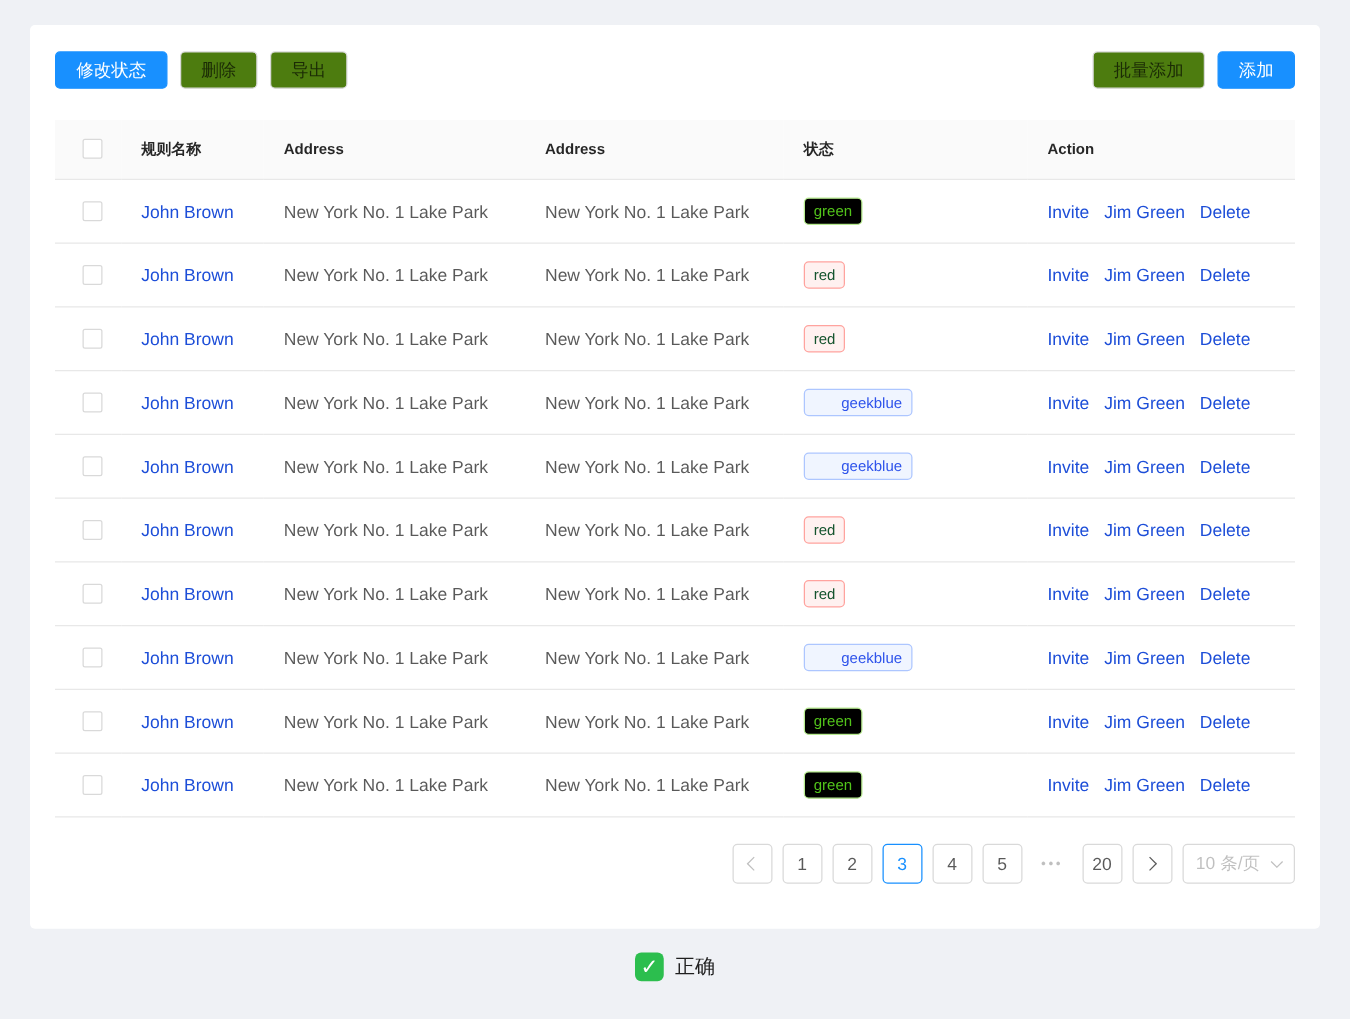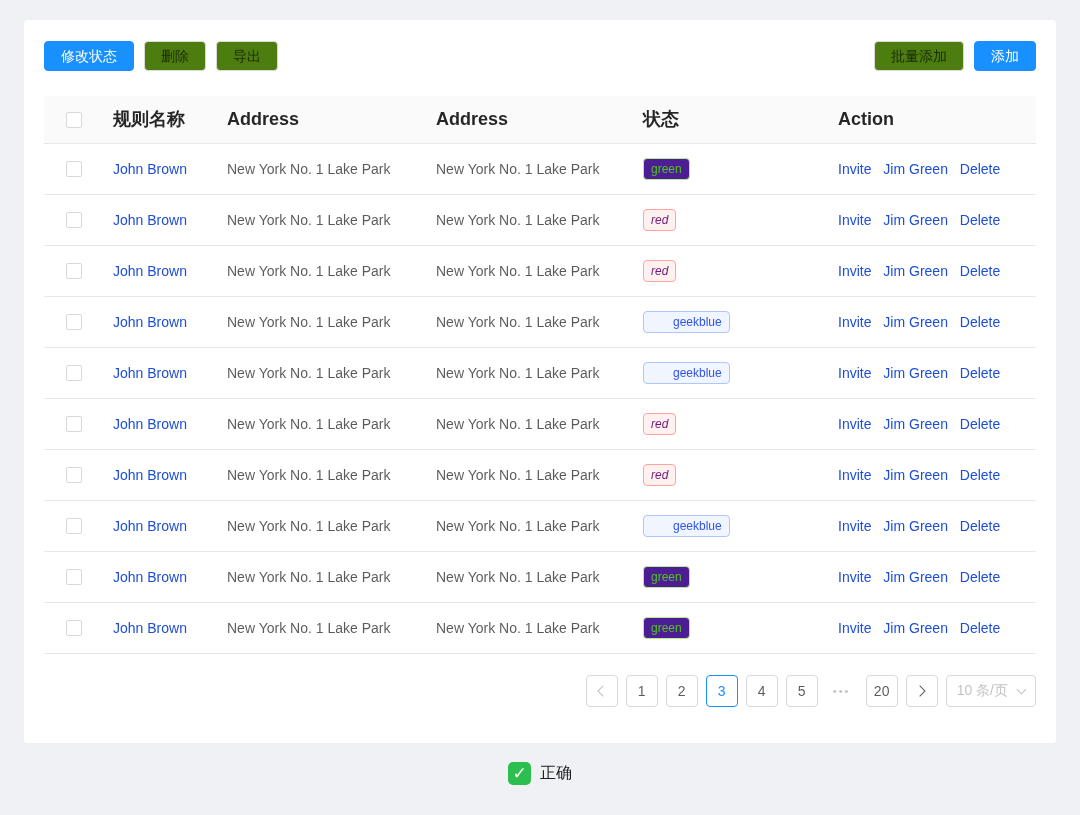--- a/index.html
+++ b/index.html
@@ -52,21 +52,21 @@
     table-layout: fixed;
   }
   thead th {
     background: #fafafa;
     color: rgba(0,0,0,0.85);
     font-weight: 600;
     text-align: left;
     height: 47px;
     padding: 0 16px;
     border-bottom: 1px solid #e8e8e8;
-    font-size: 18px;
+    font-size: 12px;
   }
   tbody td {
     height: 51px;
     padding: 0 16px;
     border-bottom: 1px solid #e8e8e8;
     font-size: 14px;
     white-space: nowrap;
     overflow: hidden;
   }
   .cell-check { text-align: left; padding-left: 22px !important; }
@@ -87,22 +87,22 @@
   .actions a.link { margin-right: 8px; }
   .actions a.link:last-child { margin-right: 0; }
   .tag {
     display: inline-block;
     font-size: 12px;
     line-height: 20px;
     padding: 0 7px;
     border-radius: 4px;
     border: 1px solid transparent;
   }
-  .tag-green   { color: #52c41a; background: #4c1d95; border-color: #b7eb8f; }
-  .tag-red     { color: #701a75; background: #fff1f0; border-color: #ffa39e; font-style: italic; }
+  .tag-green   { color: #52c41a; background: #000000; border-color: #b7eb8f; }
+  .tag-red     { color: #14532d; background: #fff1f0; border-color: #ffa39e; }
   .tag-geekblue{ color: #2f54eb; background: #f0f5ff; border-color: #adc6ff; padding-left: 29px; }
   
   .pagination {
     margin-top: 21px;
     display: flex;
     justify-content: flex-end;
     align-items: center;
     gap: 8px;
   }
   .page-item {

